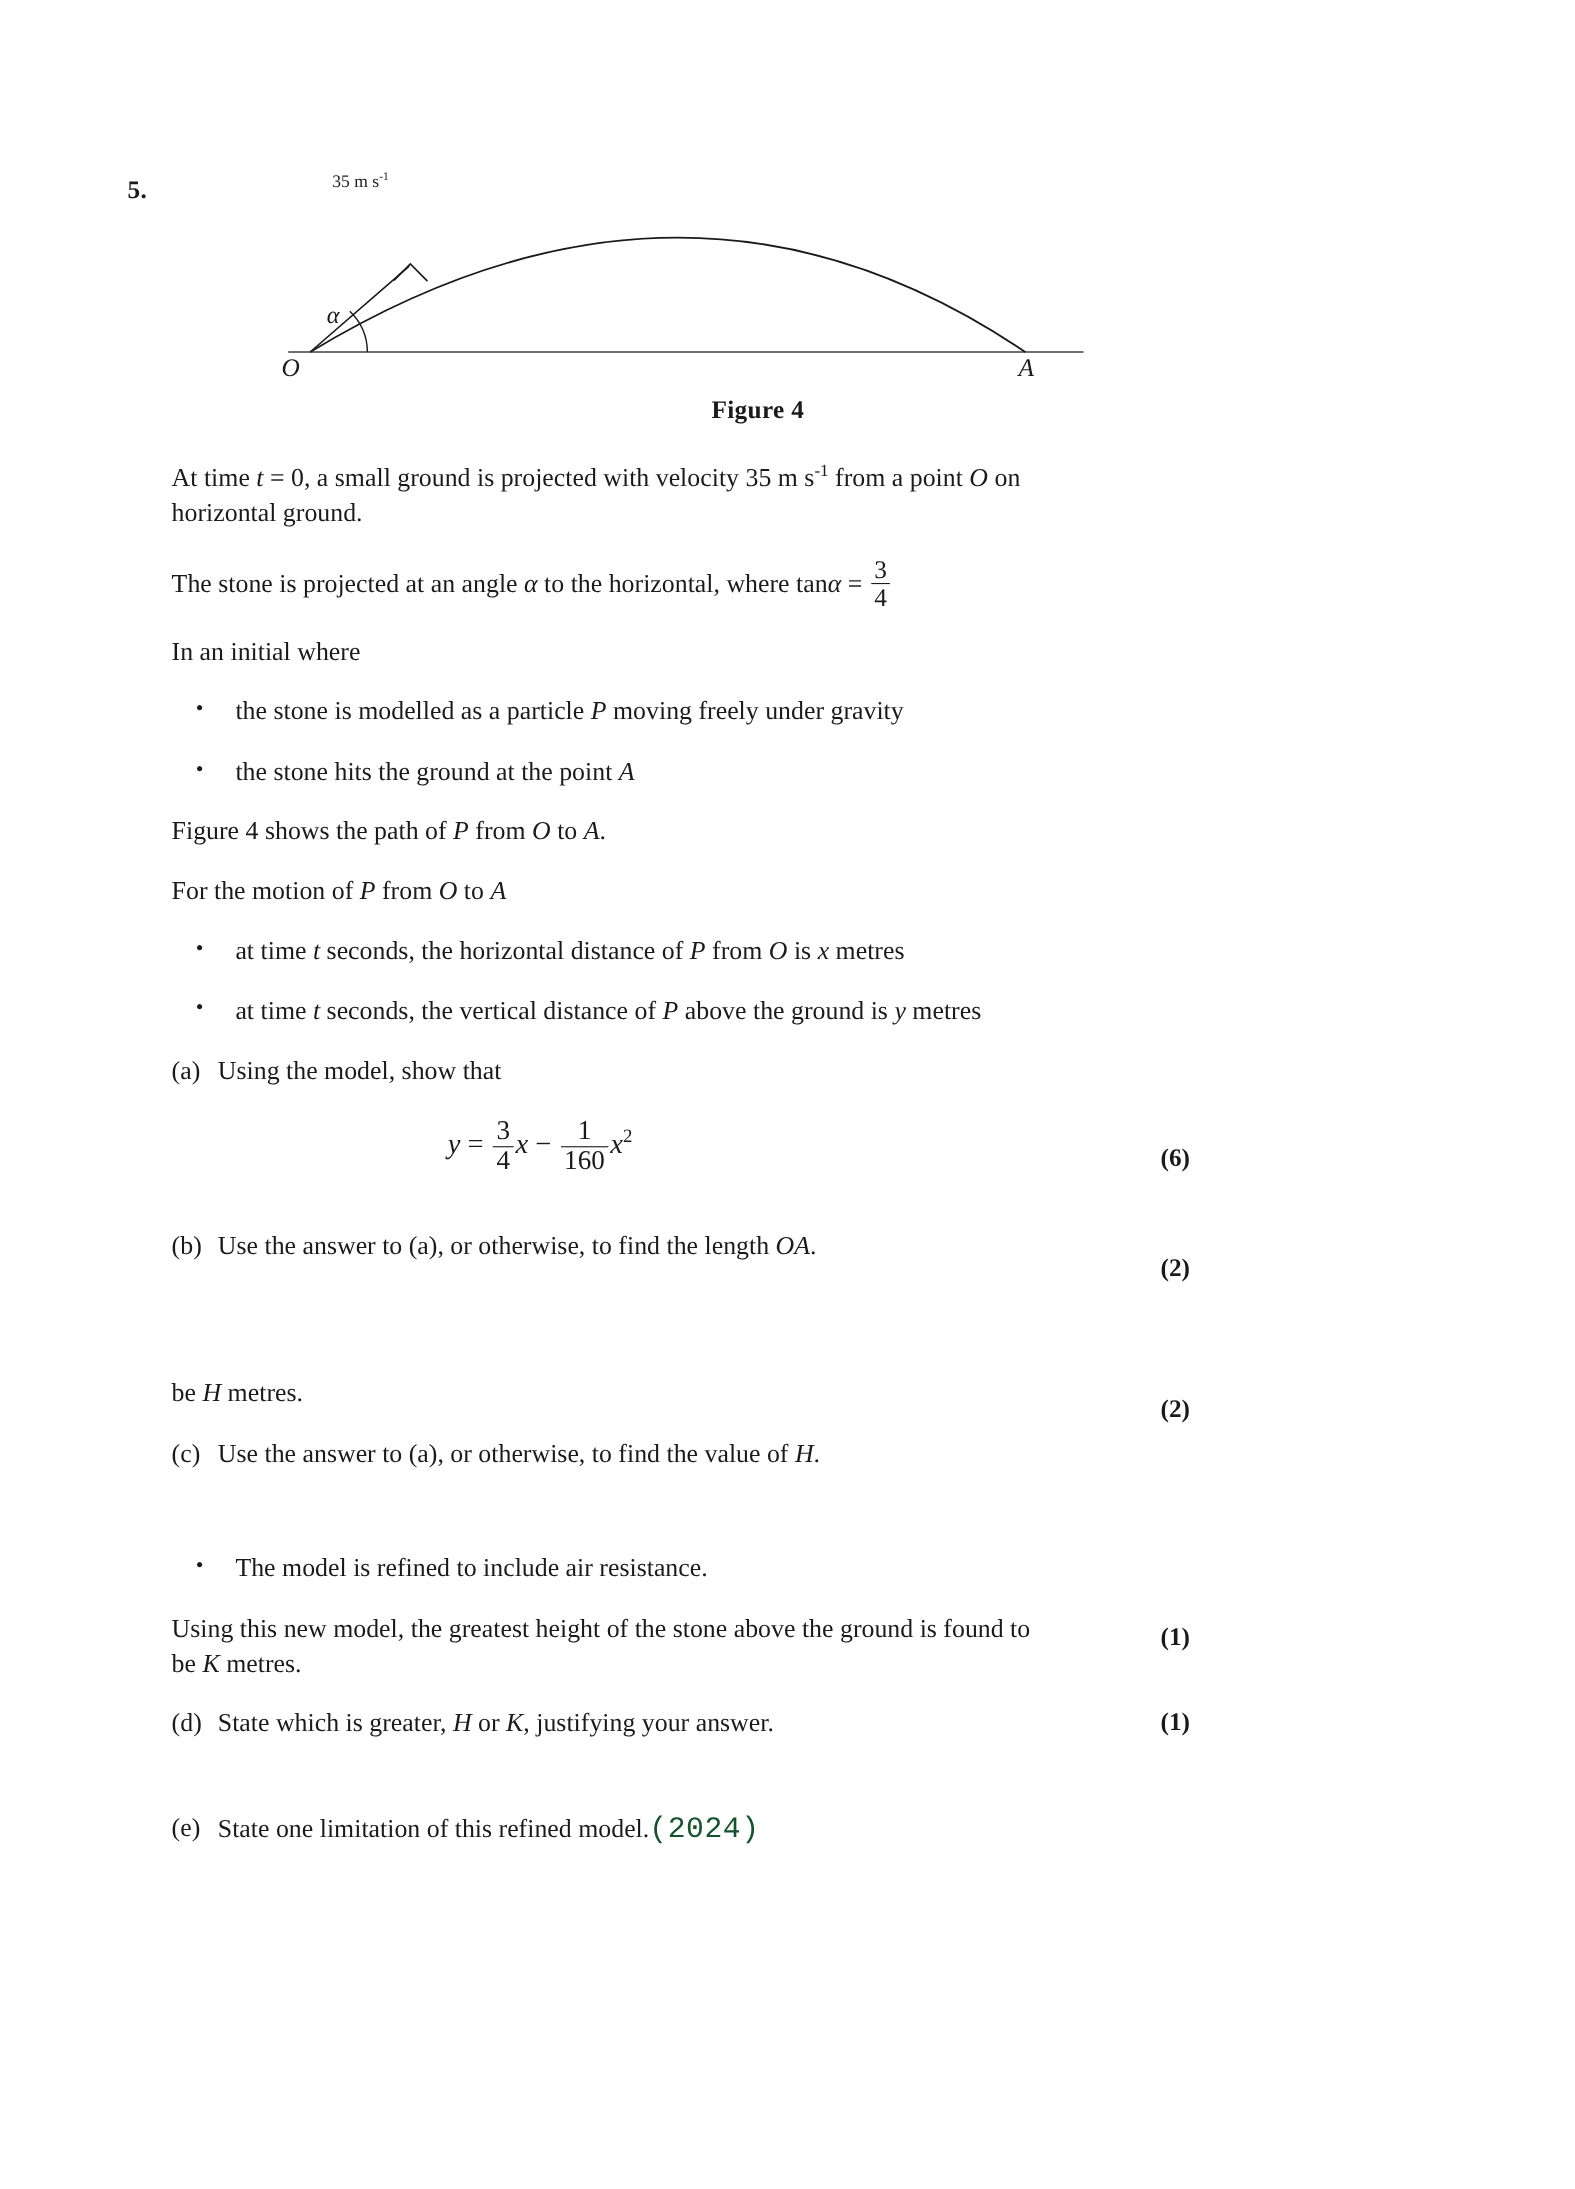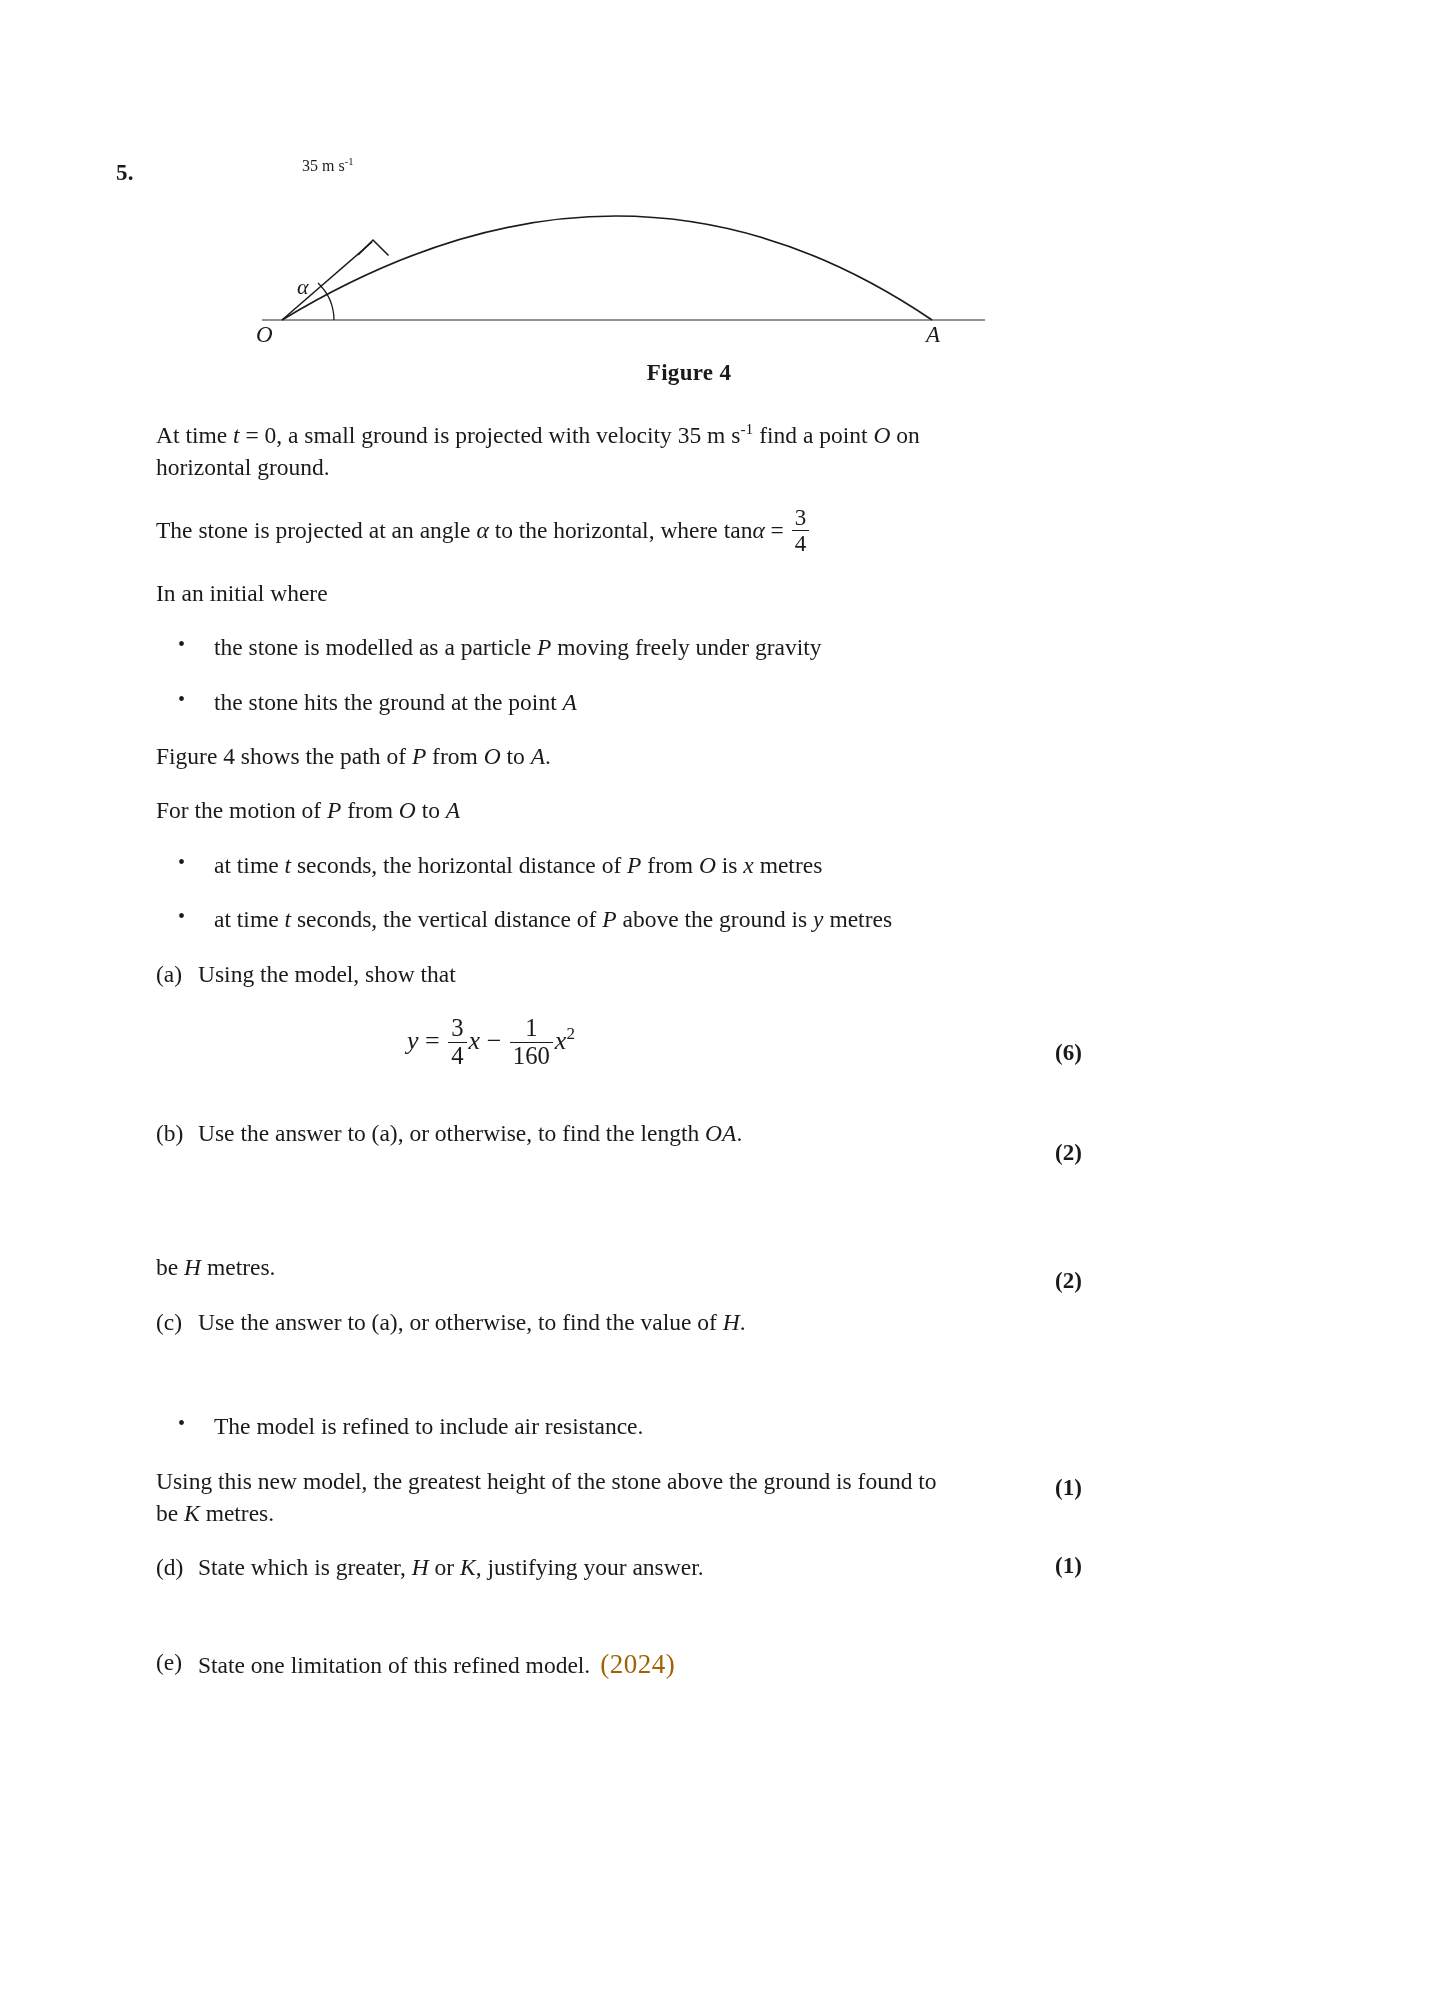--- a/index.html
+++ b/index.html
@@ -137,26 +137,25 @@
     width: 1432px;
     left: 0;
     text-align: left;
     font-weight: bold;
     font-size: 23px;
   }
   .marks span { position: absolute; }
 
   
   .year-note {
-    font-family: Liberation Serif, serif;
+    font-family: Liberation Mono, monospace;
     font-size: 27px;
     font-weight: 400;
     letter-spacing: 0.5px;
-    margin-left: 10px;
-    color: #a16207;
+    color: #14532d;
   }
 </style>
 </head>
 <body>
 
 <div class="page">
 
   <div class="qnum">5.</div>
 
   <div class="figure-wrap">
@@ -183,21 +182,21 @@
     <div style="position:absolute; left:686px; top:172px; font-size:23px; font-style:italic;">A</div>
   </div>
 
   <div class="figure-caption">
     <span class="cap-inner">Figure 4</span>
   </div>
 
   <div class="content">
 
     <p class="para">
-      <span>At time </span><i class="v">t</i><span> = 0, a small ground is projected with velocity </span><span class="unit-nb">35 m s</span><sup class="u">-1</sup><span> find a point </span><i class="v">O</i><span> on</span><br>
+      <span>At time </span><i class="v">t</i><span> = 0, a small ground is projected with velocity </span><span class="unit-nb">35 m s</span><sup class="u">-1</sup><span> from a point </span><i class="v">O</i><span> on</span><br>
       <span>horizontal ground.</span>
     </p>
 
     <p class="para" style="">
       <span>The stone is projected at an angle </span><i class="v">α</i><span> to the horizontal, where  tan</span><i class="v">α</i><span> = </span><span class="frac"><span class="num">3</span><span class="den">4</span></span>
     </p>
 
     <p class="para">In an initial where</p>
 
     <div class="bullet-row">

